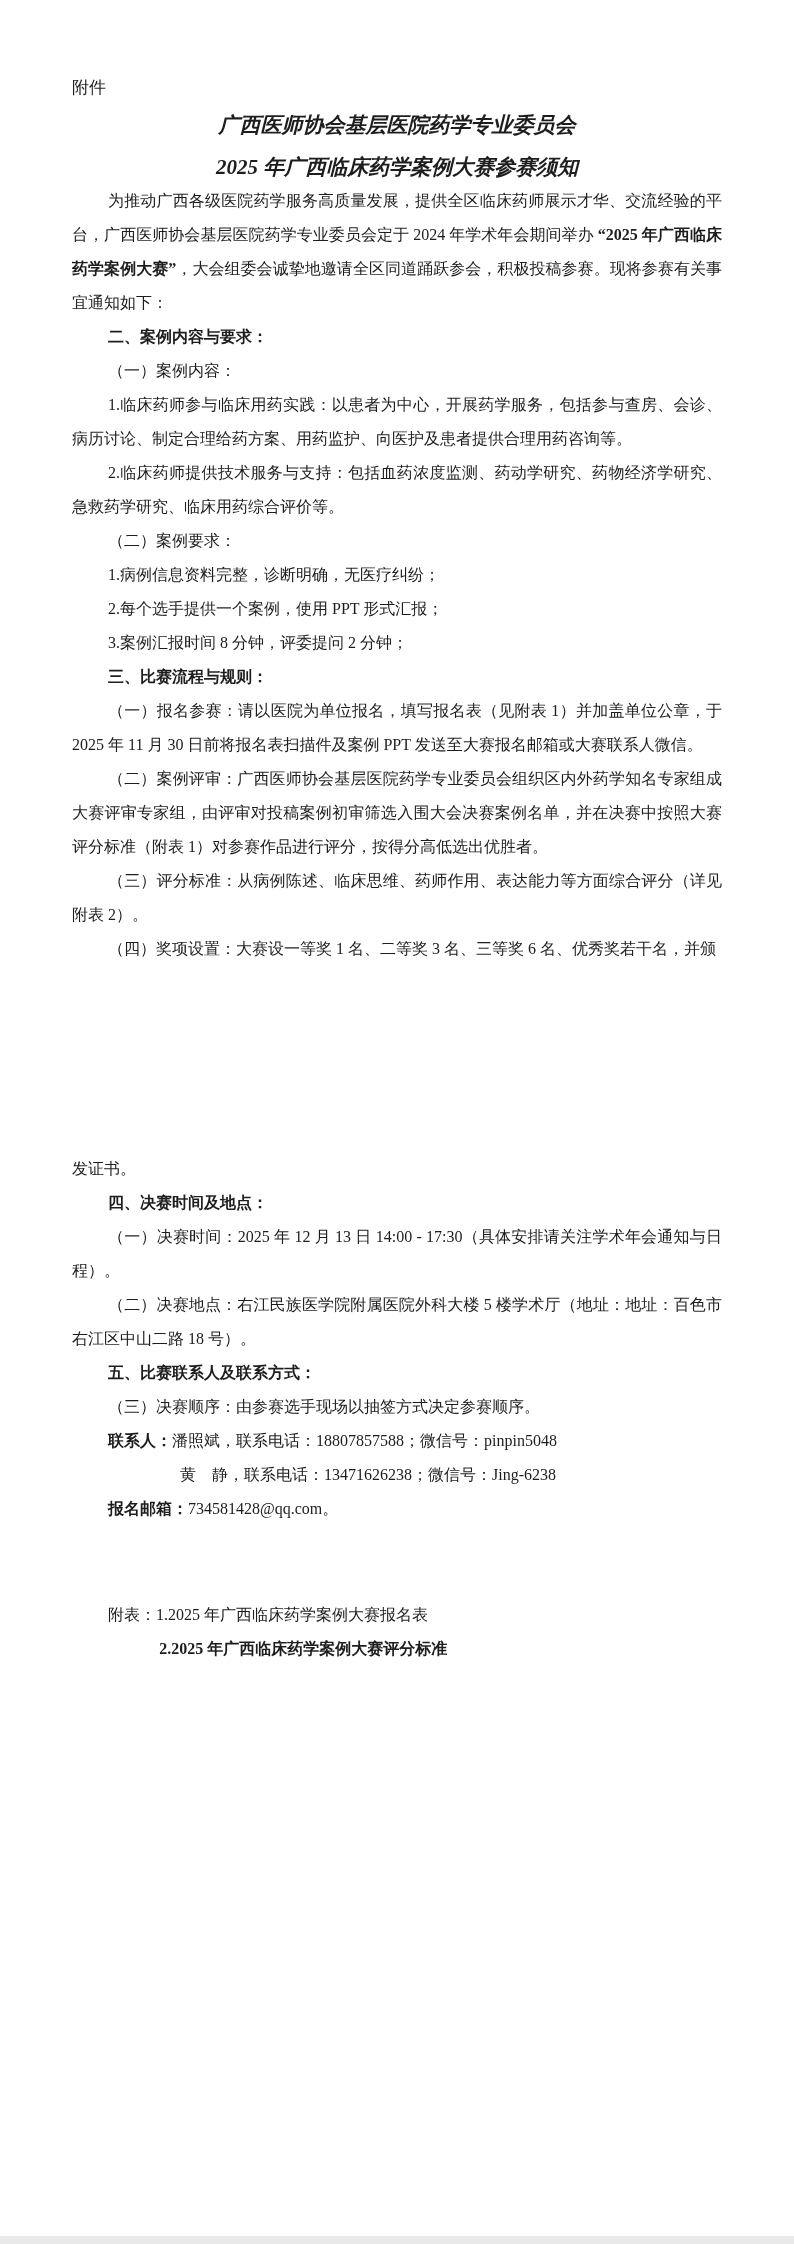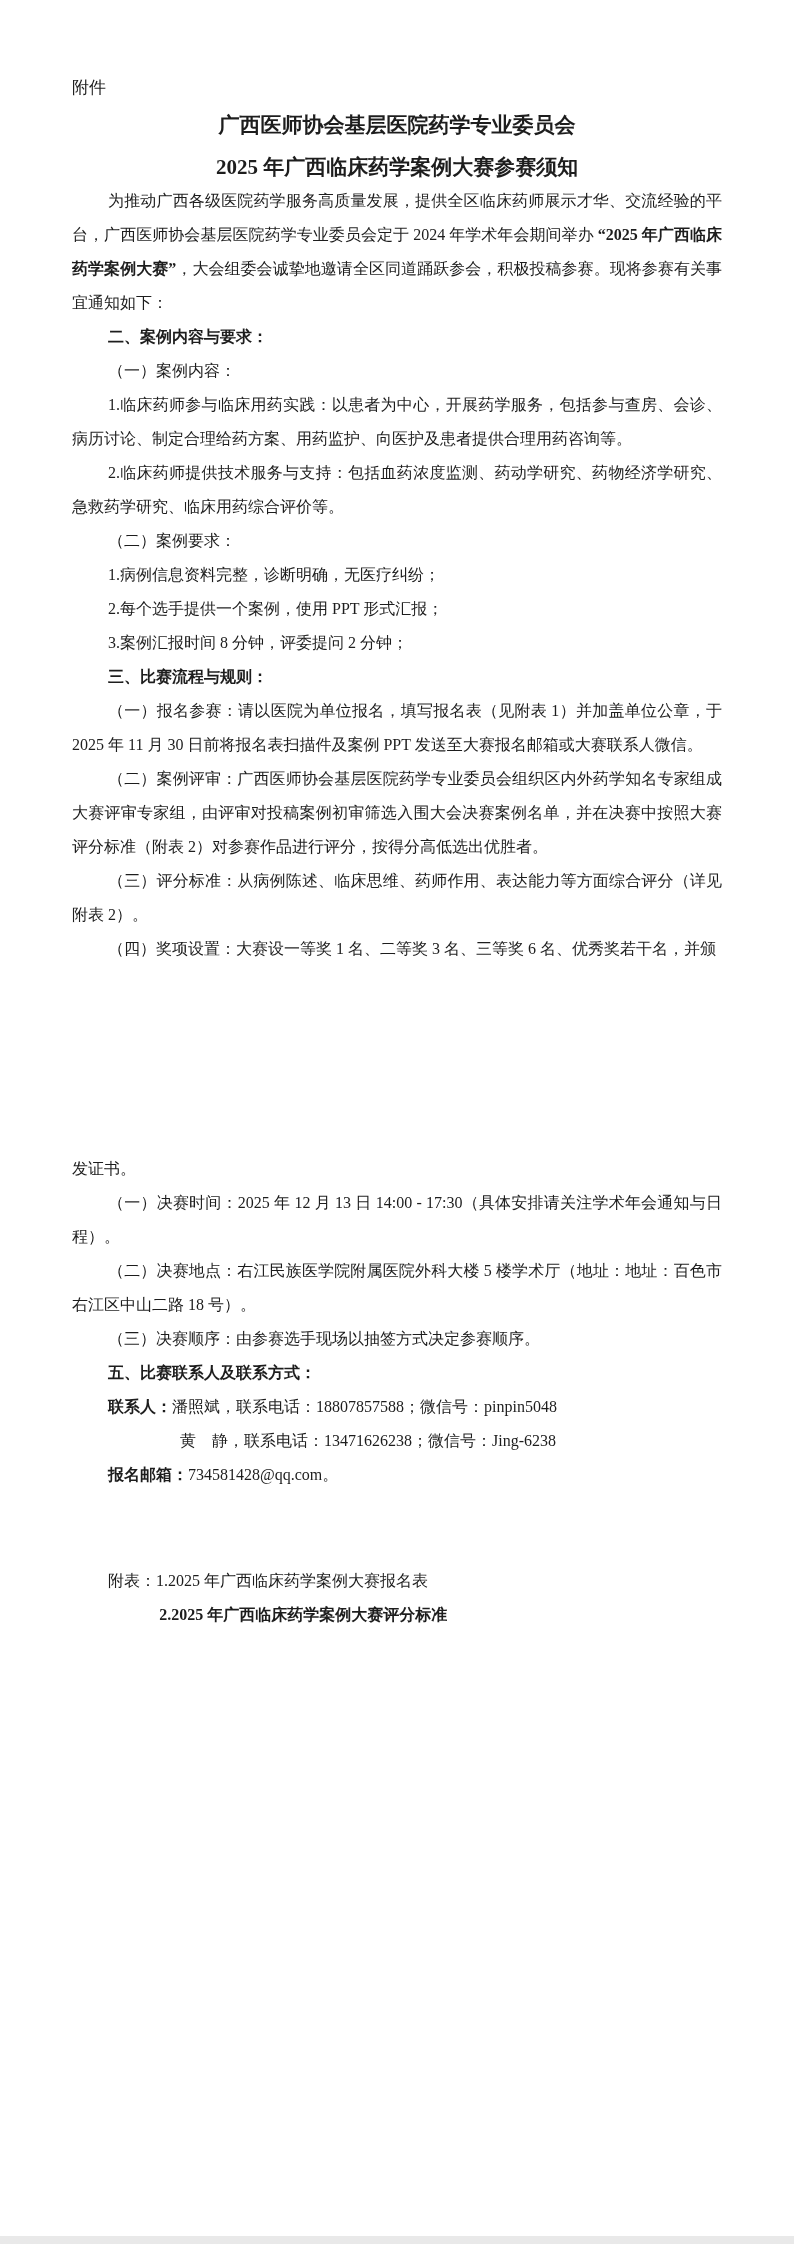--- a/index.html
+++ b/index.html
@@ -18,20 +18,21 @@
     margin:0;
     font-size:17px;
     line-height:24px;
   }
   .doc-title {
     margin:8px 0 0 0;
     text-align:center;
     font-size:21px;
     font-weight:bold;
     line-height:34px;
+    font-style:italic;
   }
   .body-start { margin-top:27px; }
   .para {
     margin:0;
     font-size:16px;
     line-height:34px;
     text-align:justify;
   }
   .indent { text-indent:2.25em; }
   .noindent { text-indent:0; }
@@ -59,33 +60,34 @@
     <p class="para indent">（一）案例内容：</p>
     <p class="para indent">1.临床药师参与临床用药实践：以患者为中心，开展药学服务，包括参与查房、会诊、病历讨论、制定合理给药方案、用药监护、向医护及患者提供合理用药咨询等。</p>
     <p class="para indent">2.临床药师提供技术服务与支持：包括血药浓度监测、药动学研究、药物经济学研究、急救药学研究、临床用药综合评价等。</p>
     <p class="para indent">（二）案例要求：</p>
     <p class="para indent">1.病例信息资料完整，诊断明确，无医疗纠纷；</p>
     <p class="para indent">2.每个选手提供一个案例，使用 PPT 形式汇报；</p>
     <p class="para indent">3.案例汇报时间 8 分钟，评委提问 2 分钟；</p>
 
     <p class="para indent b">三、比赛流程与规则：</p>
     <p class="para indent">（一）报名参赛：请以医院为单位报名，填写报名表（见附表 1）并加盖单位公章，于 2025 年 11 月 30 日前将报名表扫描件及案例 PPT 发送至大赛报名邮箱或大赛联系人微信。</p>
-    <p class="para indent">（二）案例评审：广西医师协会基层医院药学专业委员会组织区内外药学知名专家组成大赛评审专家组，由评审对投稿案例初审筛选入围大会决赛案例名单，并在决赛中按照大赛评分标准（附表 2）对参赛作品进行评分，按得分高低选出优胜者。</p>
+    <p class="para indent">（二）案例评审：广西医师协会基层医院药学专业委员会组织区内外药学知名专家组成大赛评审专家组，由评审对投稿案例初审筛选入围大会决赛案例名单，并在决赛中按照大赛评分标准（附表 1）对参赛作品进行评分，按得分高低选出优胜者。</p>
     <p class="para indent">（三）评分标准：从病例陈述、临床思维、药师作用、表达能力等方面综合评分（详见附表 2）。</p>
     <p class="para indent">（四）奖项设置：大赛设一等奖 1 名、二等奖 3 名、三等奖 6 名、优秀奖若干名，并颁</p>
 
     <div class="pagebreak-spacer"></div>
 
     <p class="para noindent">发证书。</p>
 
+    <p class="para indent b">四、决赛时间及地点：</p>
     <p class="para indent">（一）决赛时间：2025 年 12 月 13 日 14:00 - 17:30（具体安排请关注学术年会通知与日程）。</p>
     <p class="para indent">（二）决赛地点：右江民族医学院附属医院外科大楼 5 楼学术厅（地址：地址：百色市右江区中山二路 18 号）。</p>
+    <p class="para indent b">五、比赛联系人及联系方式：</p>
+
     <p class="para indent">（三）决赛顺序：由参赛选手现场以抽签方式决定参赛顺序。</p>
-
-    <p class="para indent b">五、比赛联系人及联系方式：</p>
     <p class="para indent"><span class="b">联系人：</span><span>潘照斌，联系电话：18807857588；微信号：pinpin5048</span></p>
     <p class="para noindent contact2">黄　静，联系电话：13471626238；微信号：Jing-6238</p>
     <p class="para indent"><span class="b">报名邮箱：</span><span>734581428@qq.com。</span></p>
 
     <p class="para indent appendix-block">附表：1.2025 年广西临床药学案例大赛报名表</p>
     <p class="para noindent appendix-line2">2.2025 年广西临床药学案例大赛评分标准</p>
 
   </div>
 </div>
 

